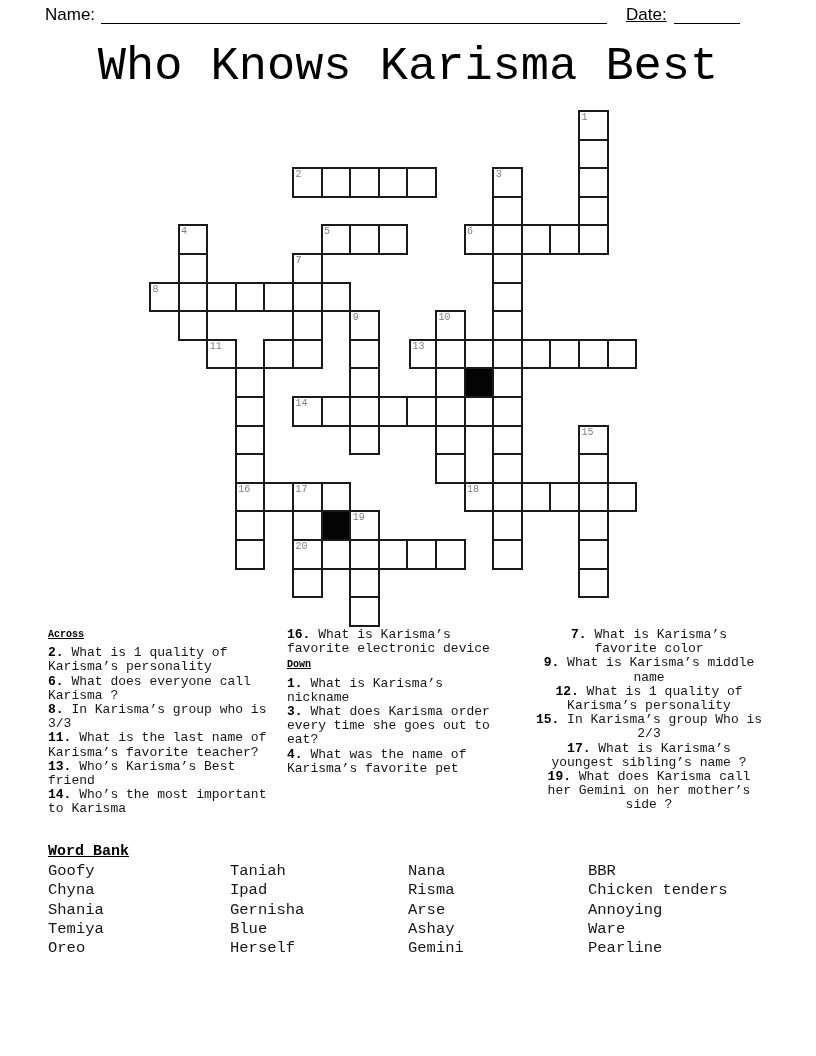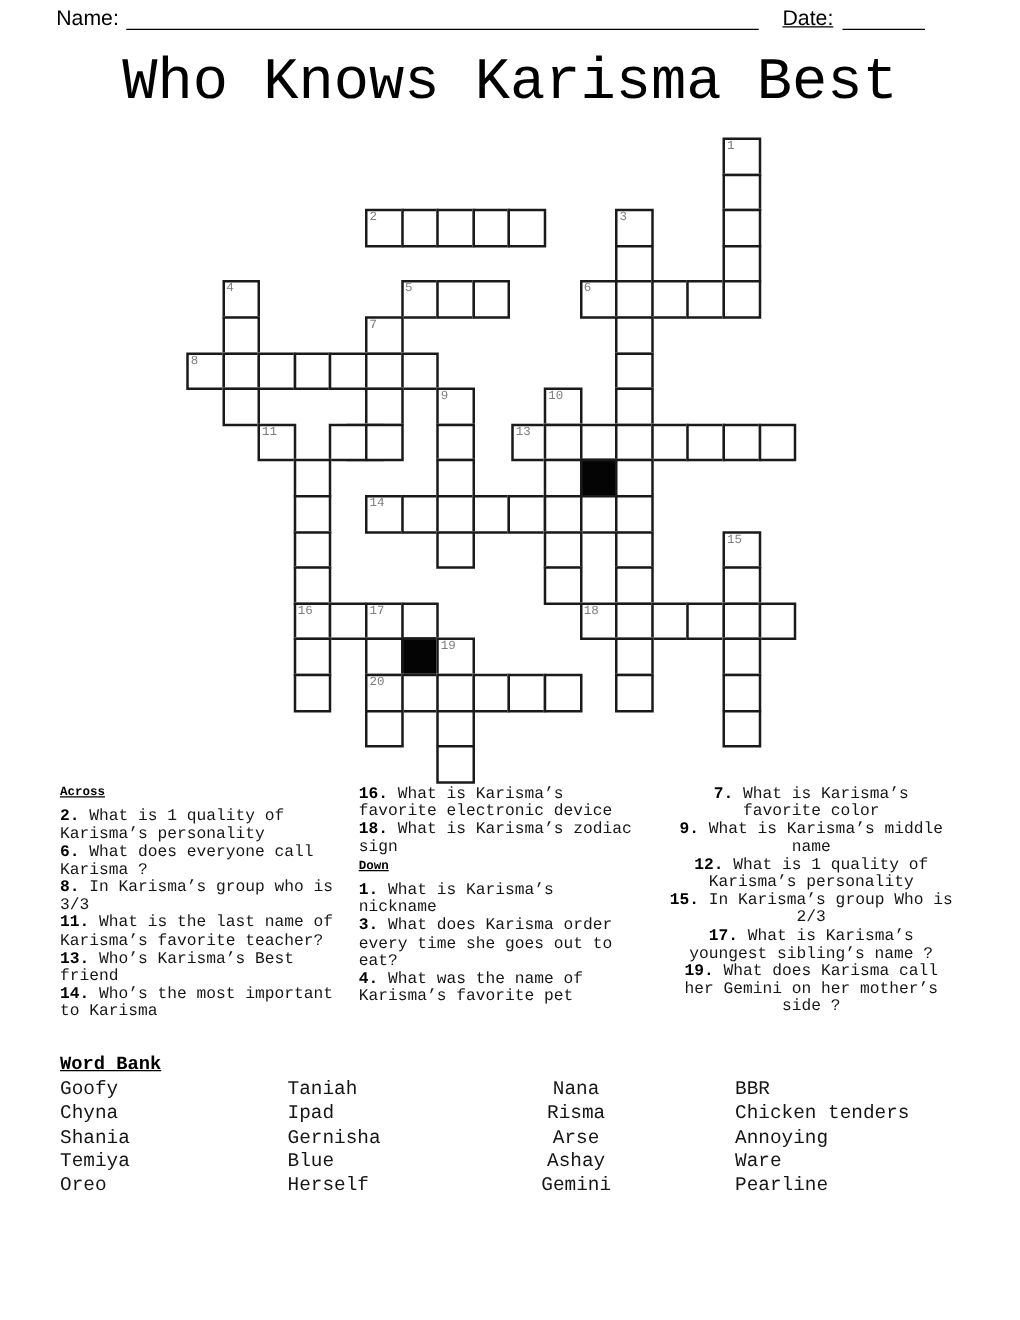--- a/index.html
+++ b/index.html
@@ -223,24 +223,20 @@
       <div class="clue">
         <div class="clue-line"><span class="cnum">14.</span> Who’s the most important</div>
         <div class="clue-line">to Karisma</div>
       </div>
     </div>
   <div class="clue-col" id="clue-col-2" style="left:287px;">
       <div class="clue">
         <div class="clue-line"><span class="cnum">16.</span> What is Karisma’s</div>
         <div class="clue-line">favorite electronic device</div>
       </div>
-      <div class="clue">
-        <div class="clue-line"><span class="cnum">18.</span> What is Karisma’s zodiac</div>
-        <div class="clue-line">sign</div>
-      </div>
       <div class="clue-heading mid">Down</div>
       <div class="clue">
         <div class="clue-line"><span class="cnum">1.</span> What is Karisma’s</div>
         <div class="clue-line">nickname</div>
       </div>
       <div class="clue">
         <div class="clue-line"><span class="cnum">3.</span> What does Karisma order</div>
         <div class="clue-line">every time she goes out to</div>
         <div class="clue-line">eat?</div>
       </div>
@@ -286,21 +282,21 @@
         <div class="wb-item">Temiya</div>
         <div class="wb-item">Oreo</div>
       </div>
       <div class="wb-col" style="left: 230px;">
         <div class="wb-item">Taniah</div>
         <div class="wb-item">Ipad</div>
         <div class="wb-item">Gernisha</div>
         <div class="wb-item">Blue</div>
         <div class="wb-item">Herself</div>
       </div>
-      <div class="wb-col" style="left: 433px; text-align: center;">
+      <div class="wb-col" style="left: 408px;">
         <div class="wb-item">Nana</div>
         <div class="wb-item">Risma</div>
         <div class="wb-item">Arse</div>
         <div class="wb-item">Ashay</div>
         <div class="wb-item">Gemini</div>
       </div>
       <div class="wb-col" style="left: 588px;">
         <div class="wb-item">BBR</div>
         <div class="wb-item">Chicken tenders</div>
         <div class="wb-item">Annoying</div>

